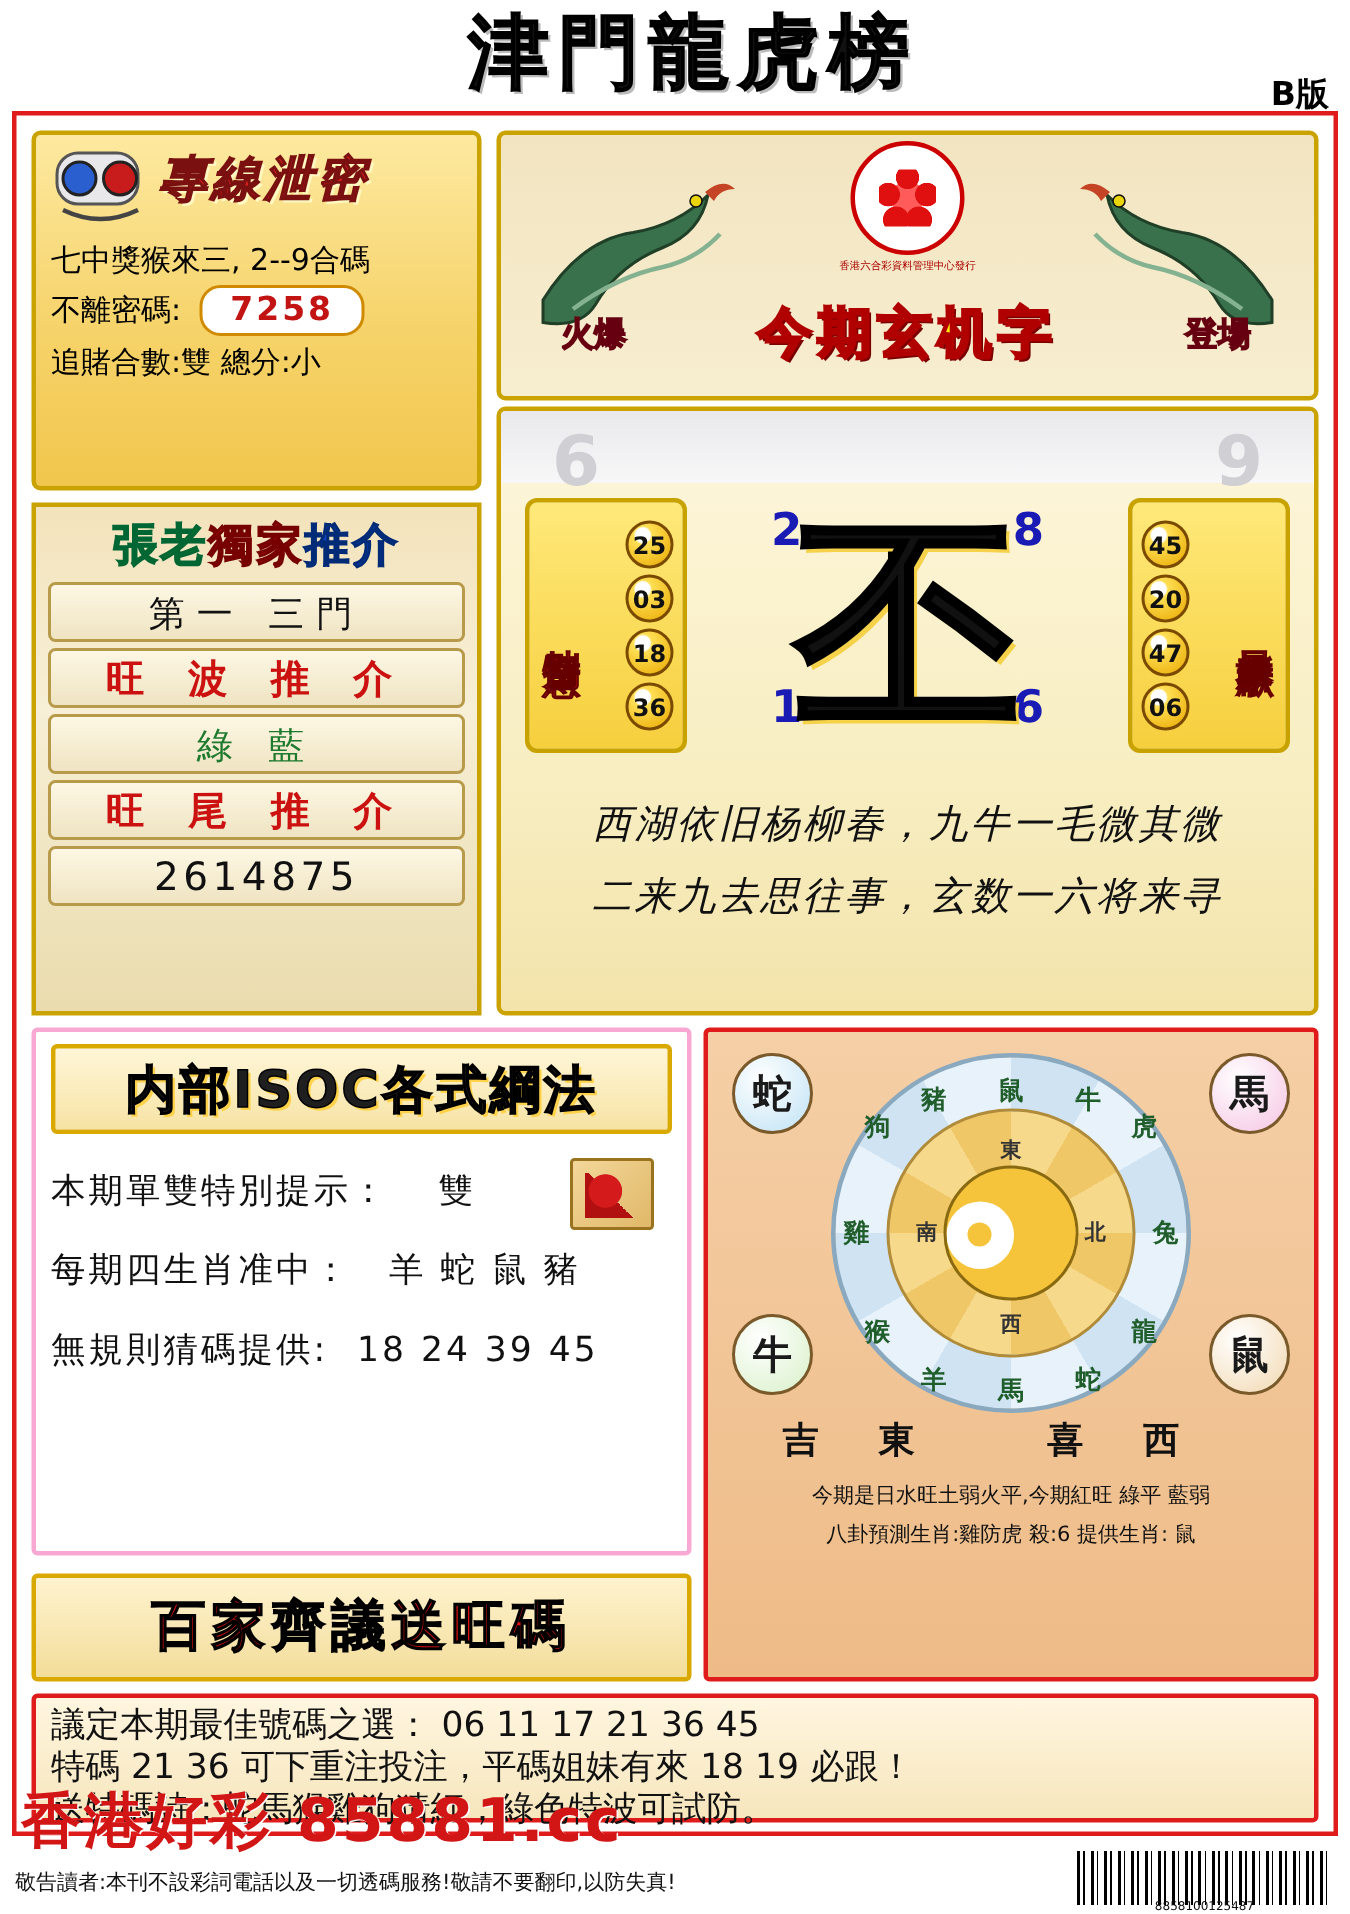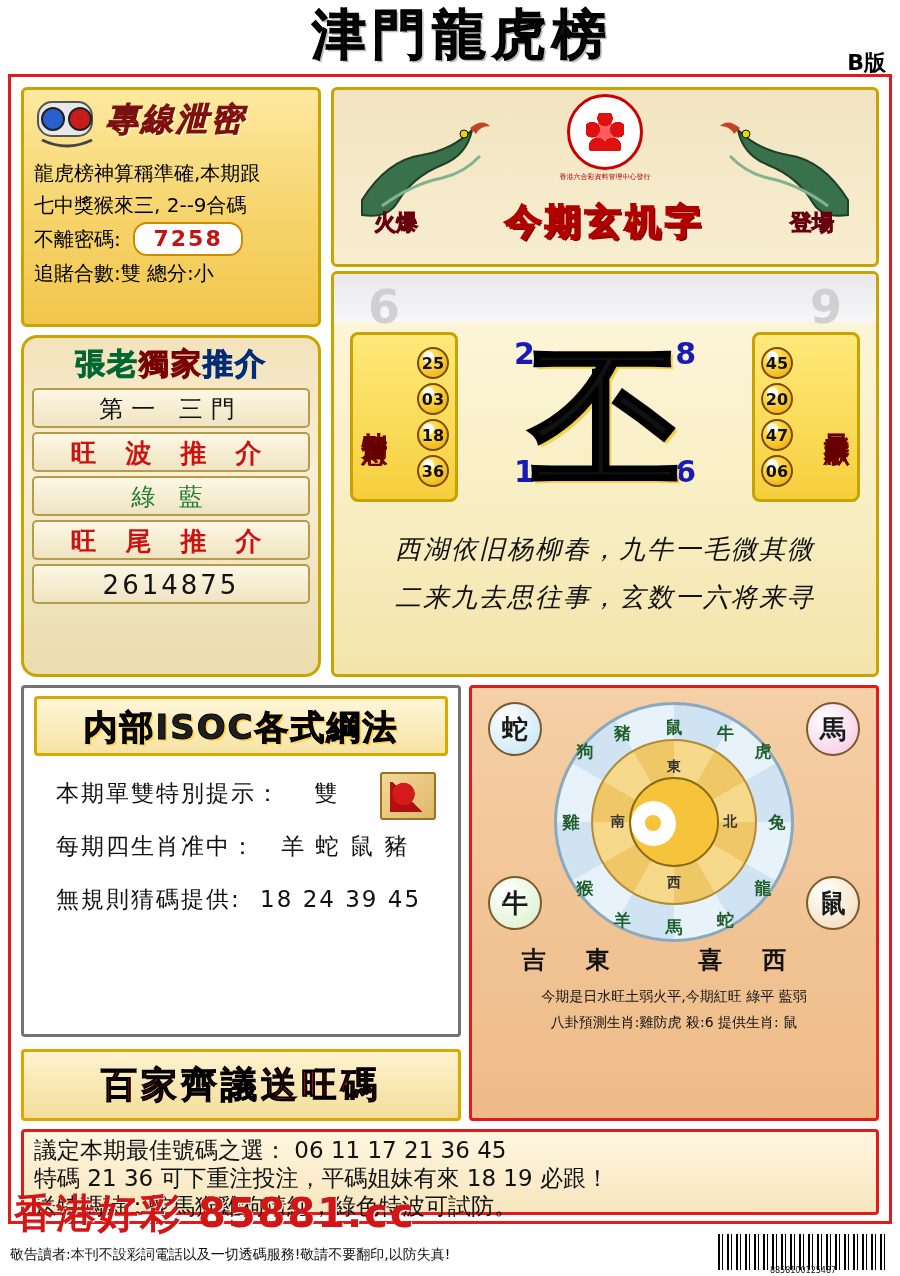--- a/index.html
+++ b/index.html
@@ -60,21 +60,21 @@
   }
   .code-pill {
     display:inline-block; min-width:110px; text-align:center;
     background:#ffffff; border:2px solid #d08a00; border-radius:14px;
     padding:0 12px; margin-left:6px; font-size:22px; font-weight:bold;
     color:#c31414; letter-spacing:2px;
   }
   
   .box-rec {
     position:absolute; left:10px; top:258px; width:300px; height:342px;
-    border:3px solid #caa300; border-radius:16px;
+    border:3px solid #caa300; border-radius:0;
     background:linear-gradient(180deg,#f3e3bb 0%,#f7efd6 40%,#eadcae 100%);
     padding:6px;
   }
   .rec-head {
     text-align:center; font-size:30px; font-weight:bold; letter-spacing:2px;
     line-height:40px; margin-bottom:4px;
   }
   .rec-head .g { color:#127a2a; -webkit-text-stroke:1px #063; }
   .rec-head .r { color:#d81616; -webkit-text-stroke:1px #700; }
   .rec-head .b { color:#1144bb; -webkit-text-stroke:1px #012a77; }
@@ -192,35 +192,35 @@
     position:absolute; left:0; width:100%; text-align:center;
     font-size:26px; color:#111; letter-spacing:2px;
     font-family:"DejaVu Serif","Liberation Serif",serif;
     font-style:italic;
   }
   .poem.l1 { top:258px; }
   .poem.l2 { top:306px; }
   
   .box-isoc {
     position:absolute; left:10px; top:608px; width:440px; height:352px;
-    border:3px solid #737373; border-radius:4px; background:#fff;
+    border:3px solid #f9a8d4; border-radius:4px; background:#fff;
     padding:8px 10px;
   }
   .isoc-title-wrap {
     border:3px solid #d9a900; border-radius:4px;
     background:linear-gradient(180deg,#fff6d8,#f6e3a4);
     text-align:center; height:60px; line-height:56px;
   }
   .isoc-title {
     font-size:34px; font-weight:bold; letter-spacing:2px;
     color:#1f1f1f; -webkit-text-stroke:1px #000;
     text-shadow:2px 2px 0 #ffd24a;
   }
   .isoc-line {
-    font-size:23px; color:#111; margin:22px 0 0 22px; letter-spacing:2px;
+    font-size:23px; color:#111; margin:22px 0 0 0; letter-spacing:2px;
     white-space:nowrap;
   }
   .isoc-stamp {
     position:absolute; right:22px; top:84px; width:56px; height:48px;
     background:linear-gradient(135deg,#f3d79a,#e0b868);
     border:2px solid #9a7320; border-radius:3px;
     overflow:hidden;
   }
   .isoc-stamp:after{
     content:""; position:absolute; left:8px; top:8px; width:34px; height:30px;
@@ -348,21 +348,20 @@
     <div class="box-phone">
       <div class="phone-head">
         <svg class="phone-icon" viewBox="0 0 66 56">
           <rect x="4" y="6" width="54" height="34" rx="14" fill="#e8e8ea" stroke="#555" stroke-width="2"></rect>
           <circle cx="19" cy="23" r="11" fill="#2a5fd0" stroke="#222" stroke-width="2"></circle>
           <circle cx="46" cy="23" r="11" fill="#c81b1b" stroke="#222" stroke-width="2"></circle>
           <path d="M8 44 q25 12 50 0" stroke="#444" stroke-width="3" fill="none"></path>
         </svg>
         <div class="phone-title">專線泄密</div>
       </div>
-      <div class="phone-line">龍虎榜神算稱準確,本期跟</div>
       <div class="phone-line">七中獎猴來三, 2--9合碼</div>
       <div class="phone-line">
         <span>不離密碼:</span>
         <span class="code-pill">7258</span>
       </div>
       <div class="phone-line">追賭合數:雙   總分:小</div>
     </div>
 
     <div class="box-rec">
       <div class="rec-head">

